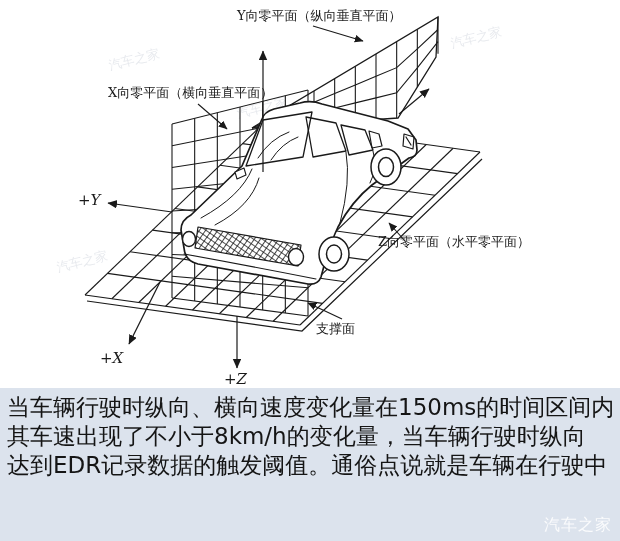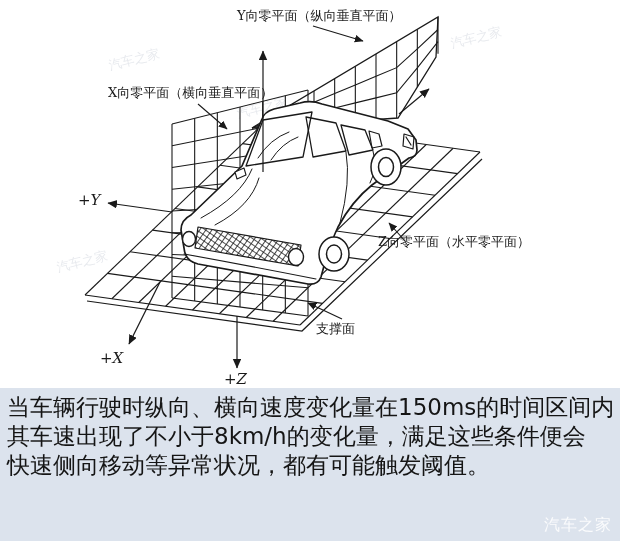--- a/index.html
+++ b/index.html
@@ -152,18 +152,18 @@
       <text class="plane-label" x="378" y="246">Z向零平面（水平零平面）</text>
       <text class="plane-label" x="316" y="333">支撑面</text>
       <text class="axis" x="78" y="205">+Y</text>
       <text class="axis" x="100" y="363">+X</text>
       <text class="axis" x="224" y="384">+Z</text>
     </svg>
   </div>
 
   <div class="caption">
     <p>当车辆行驶时纵向、横向速度变化量在150ms的时间区间内，</p>
-    <p>其车速出现了不小于8km/h的变化量，满足这些条件便会</p>
-    <p>快速侧向移动等异常状况，都有可能触发阈值。</p>
+    <p>其车速出现了不小于8km/h的变化量，当车辆行驶时纵向</p>
+    <p>达到EDR记录数据的触发阈值。通俗点说就是车辆在行驶中</p>
     <span class="wm">汽车之家</span>
   </div>
 
 </div>
 
 </body></html>

